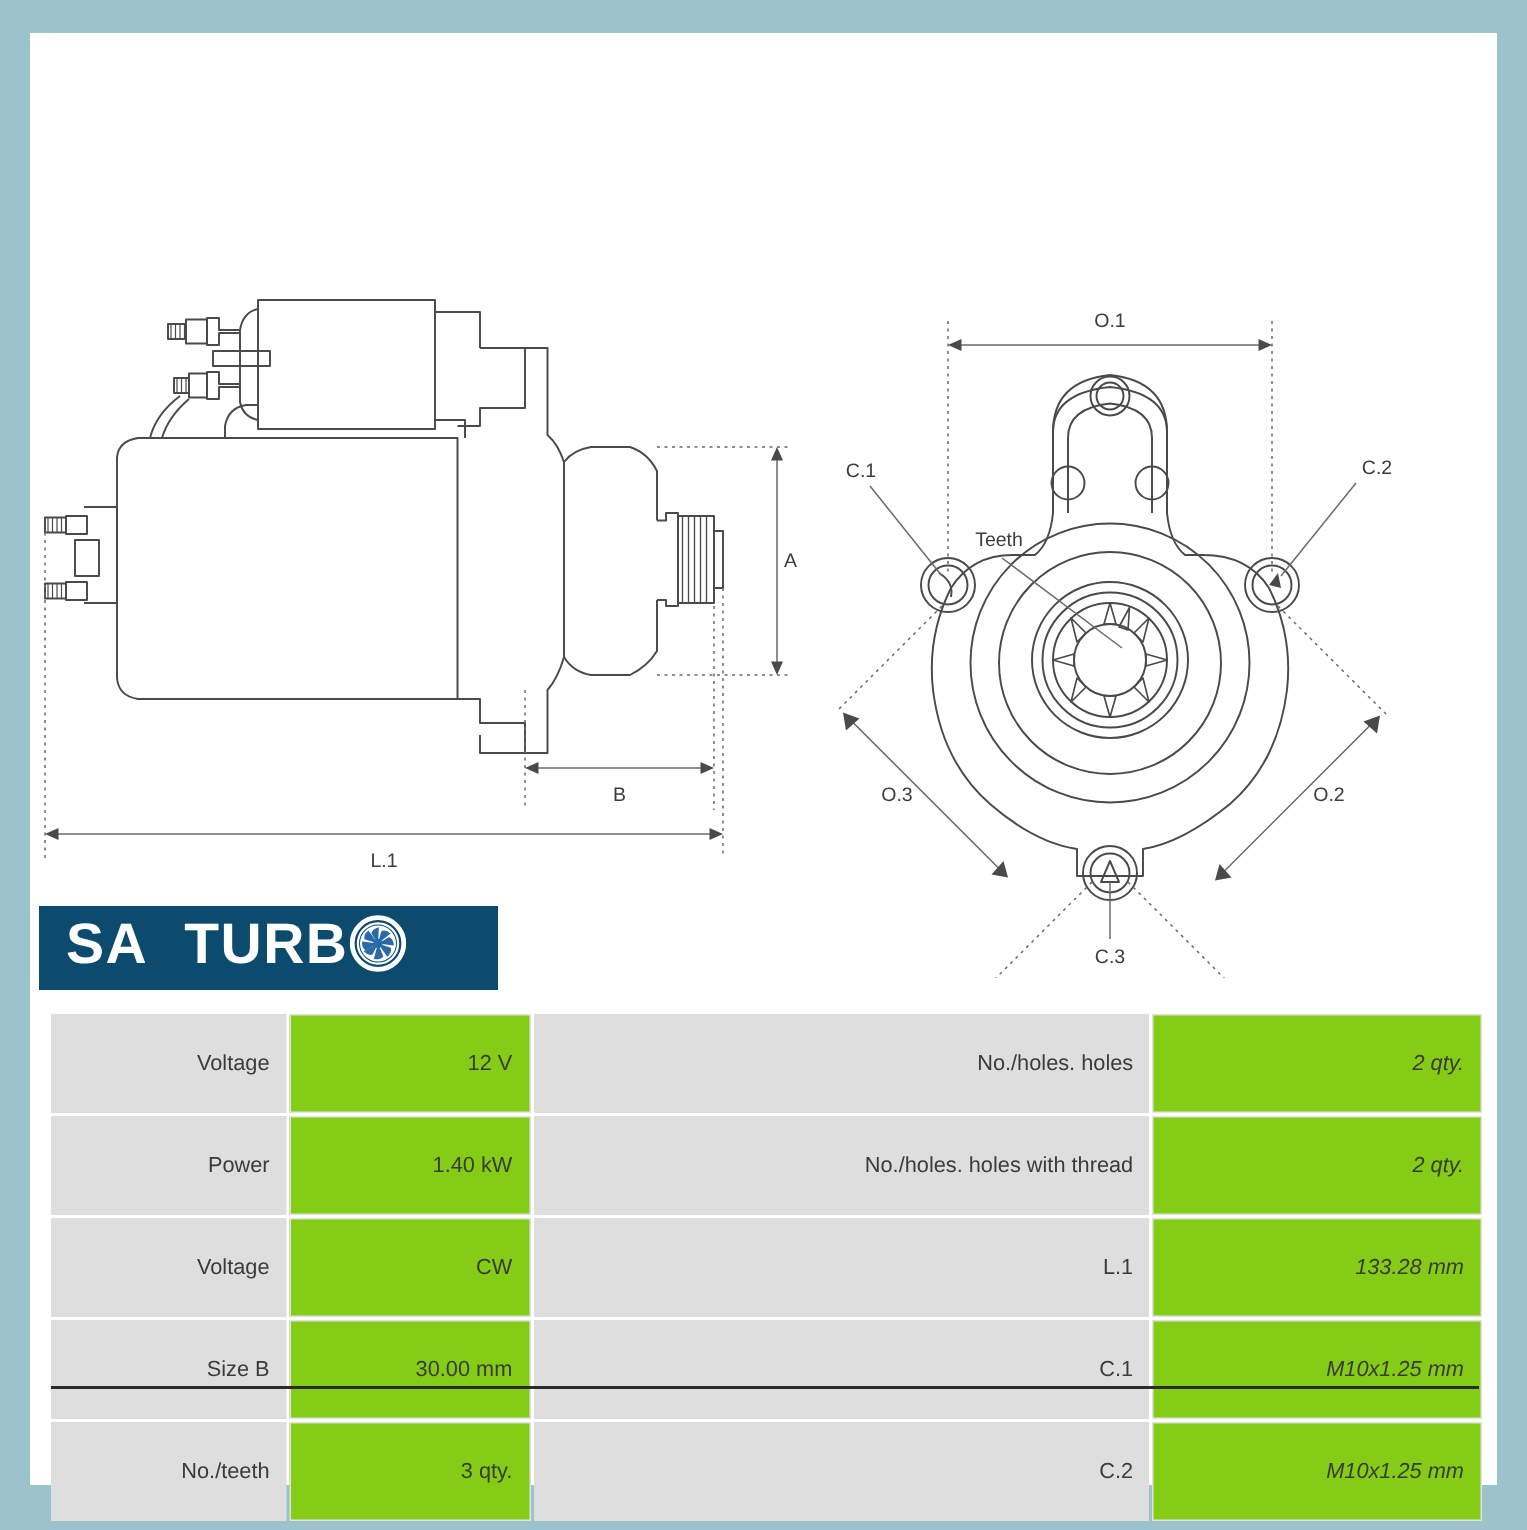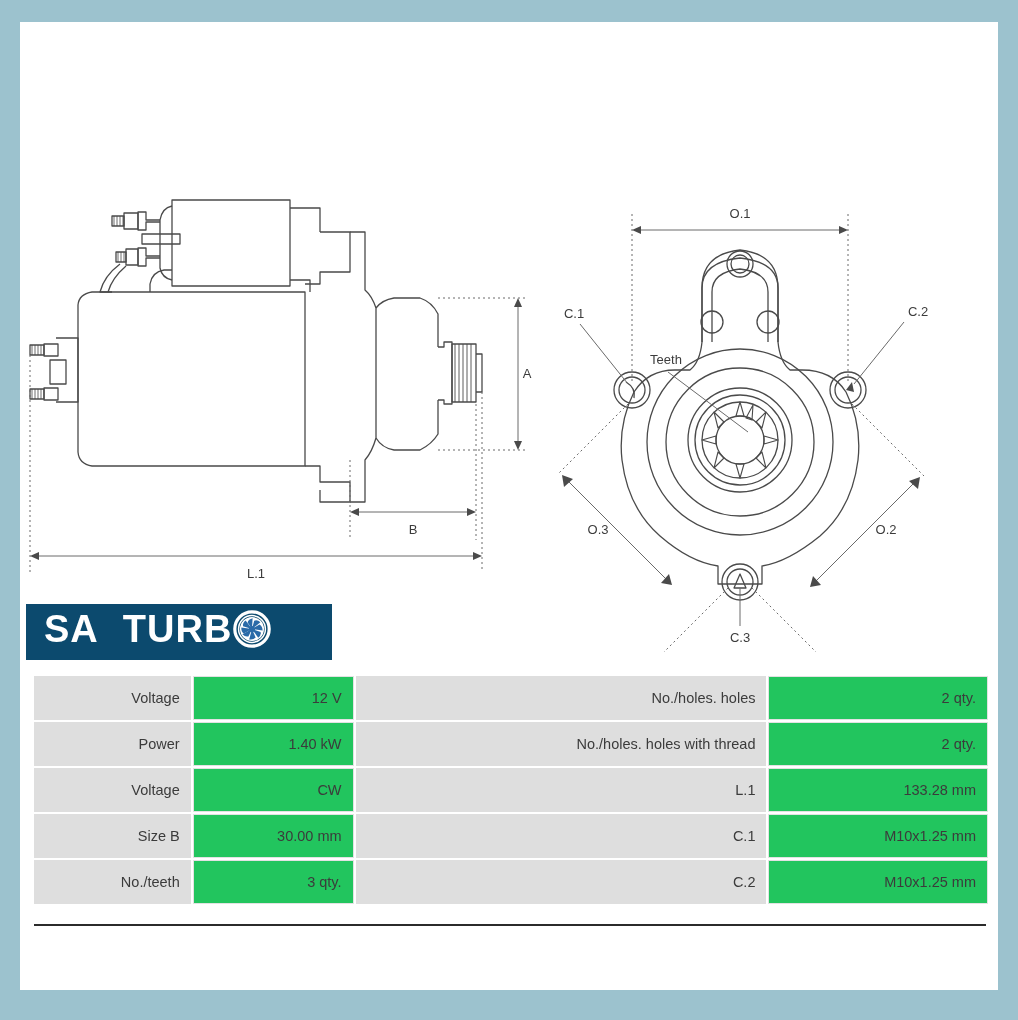--- a/index.html
+++ b/index.html
@@ -50,31 +50,31 @@
   #spec-table{
     position:absolute;left:12px;top:652px;
     width:958px;
     border-collapse:separate;
     border-spacing:2px 2px;
     font-size:14.5px;
     color:#3b3b3b;
   }
   #spec-table td{
     height:34px;
-    padding:4px 11px;
+    padding:15px 11px;
     vertical-align:middle;
     text-align:right;
     white-space:nowrap;
   }
   td.lbl{background:#dedede;}
-  td.val{background:#22c55e;border:1px solid #e2e2e2;}
+  td.val{background:#84cc16;border:1px solid #e2e2e2;}
   td.c1{width:138px;}
   td.c2{width:140px;}
   td.c3{width:398px;}
-  td.c4{width:200px;}
+  td.c4{width:200px;font-style:italic;}
   #rule{
     position:absolute;left:14px;top:270px;
     width:952px;height:0;
     border-top:2px solid #2b2b2b;
   }
 </style>
 </head>
 <body>
 
 <div id="sheet">

